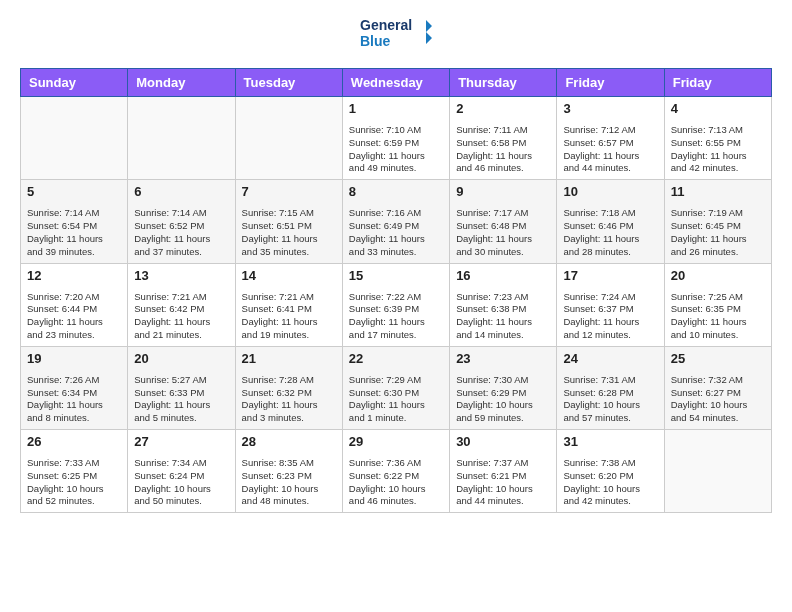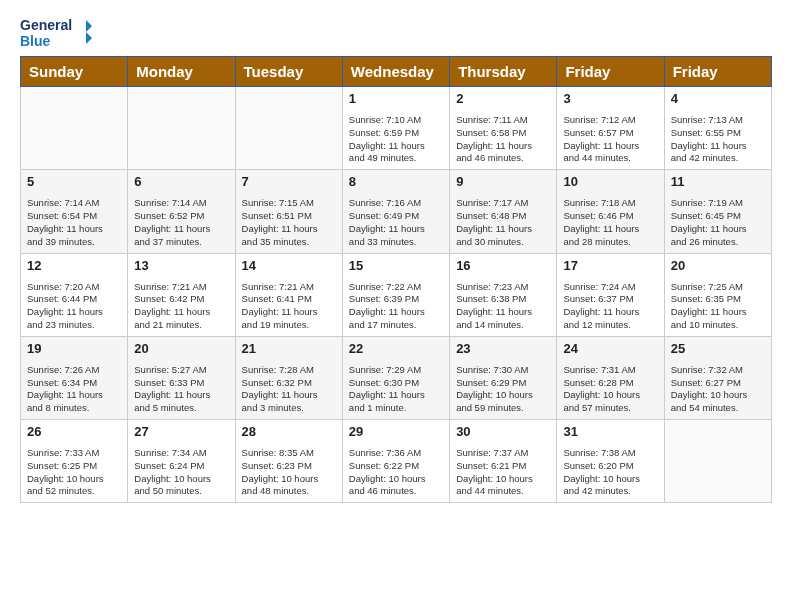--- a/index.html
+++ b/index.html
@@ -12,22 +12,22 @@
     }
     .page {
       width: 792px;
       height: 612px;
       background: #fff;
       padding: 16px 20px 12px 20px;
     }
     .header {
       display: flex;
       align-items: flex-start;
-      justify-content: flex-start;
-      margin-bottom: 4px;
+      justify-content: center;
+      margin-bottom: 16px;
     }
     .logo {
       display: flex;
       align-items: center;
       gap: 0px;
     }
     .title-block {
       text-align: right;
     }
     .month-title {
@@ -40,23 +40,23 @@
       font-size: 14px;
       color: #555;
       margin-top: 2px;
     }
     .calendar {
       width: 100%;
       border-collapse: collapse;
       border: 1px solid #ccc;
     }
     .calendar th {
-      background: #a16207;
+      background: #8b5cf6;
       color: #fff;
-      font-size: 15px;
+      font-size: 13px;
       font-weight: bold;
       text-align: left;
       padding: 6px 8px;
       border: 1px solid #2a5ca8;
     }
     .calendar td {
       vertical-align: top;
       width: calc(100% / 7);
       border: 1px solid #ccc;
       padding: 4px 6px;

